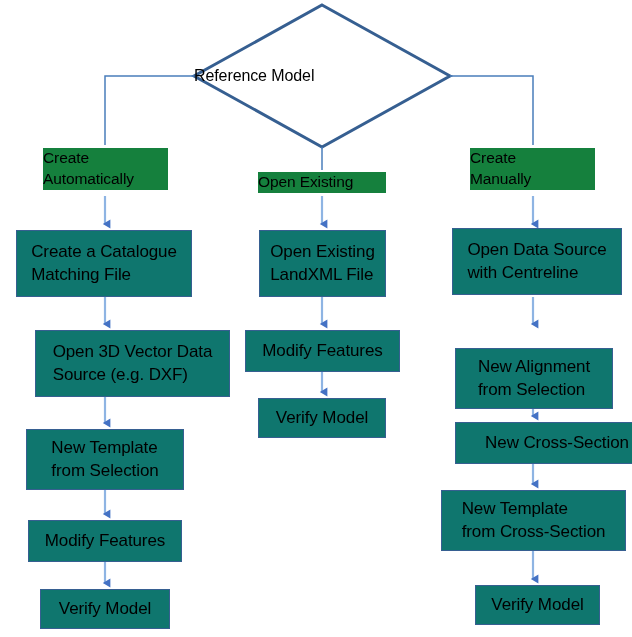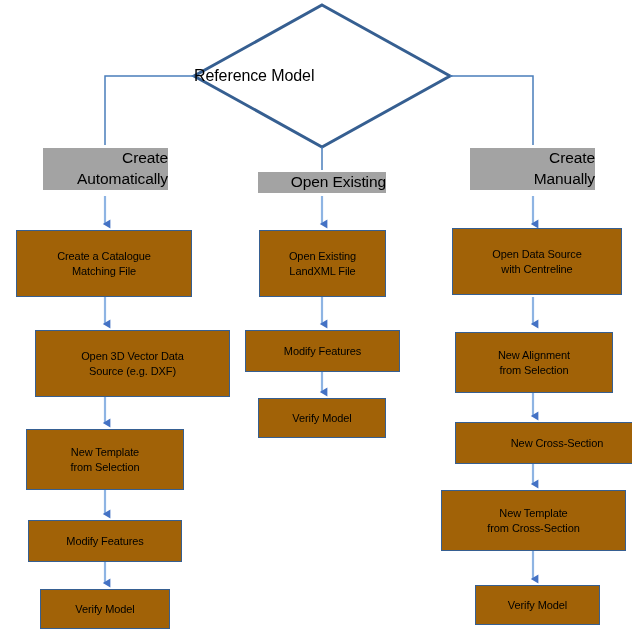--- a/index.html
+++ b/index.html
@@ -21,53 +21,52 @@
     left: 0;
     top: 0;
     width: 632px;
     height: 637px;
     pointer-events: none;
   }
   .node-box {
     position: absolute;
     box-sizing: border-box;
     border: 1.6px solid #365F91;
-    background: #a16207;
+    background: #0f766e;
     display: flex;
     align-items: center;
     justify-content: center;
-    text-align: center;
     color: #000000;
-    font-size: 11px;
+    font-size: 17px;
     line-height: 1.32;
     letter-spacing: -0.1px;
   }
   .node-box .node-text {
     display: block;
     padding: 0 5px;
     white-space: pre-line;
   }
   .decision {
     position: absolute;
     display: flex;
     align-items: center;
     justify-content: flex-start;
     text-align: center;
     color: #000000;
     font-size: 16px;
     letter-spacing: -0.1px;
   }
   .edge-label {
     position: absolute;
-    text-align: right;
+    text-align: left;
     color: #000000;
     font-size: 15.5px;
     line-height: 1.35;
     white-space: pre-line;
-    background: #a3a3a3;
+    background: #15803d;
     letter-spacing: -0.1px;
   }
 </style>
 </head>
 <body>
 
 <div id="canvas">
 
   <svg id="edges" viewBox="0 0 632 637" xmlns="http://www.w3.org/2000/svg">
     <defs>
@@ -147,21 +146,21 @@
     <span class="node-text">Modify Features</span>
   </div>
   <div class="node-box" style="left:258px; top:398px; width:128px; height:40px;">
     <span class="node-text">Verify Model</span>
   </div>
 
   <div class="node-box" style="left:452px; top:228px; width:170px; height:67px;">
     <span class="node-text">Open Data Source
 with Centreline</span>
   </div>
-  <div class="node-box" style="left:455px; top:332px; width:158px; height:61px;">
+  <div class="node-box" style="left:455px; top:348px; width:158px; height:61px;">
     <span class="node-text">New Alignment
 from Selection</span>
   </div>
   <div class="node-box" style="left:455px; top:422px; width:204px; height:42px;">
     <span class="node-text">New Cross-Section</span>
   </div>
   <div class="node-box" style="left:441px; top:490px; width:185px; height:61px;">
     <span class="node-text">New Template
 from Cross-Section</span>
   </div>

